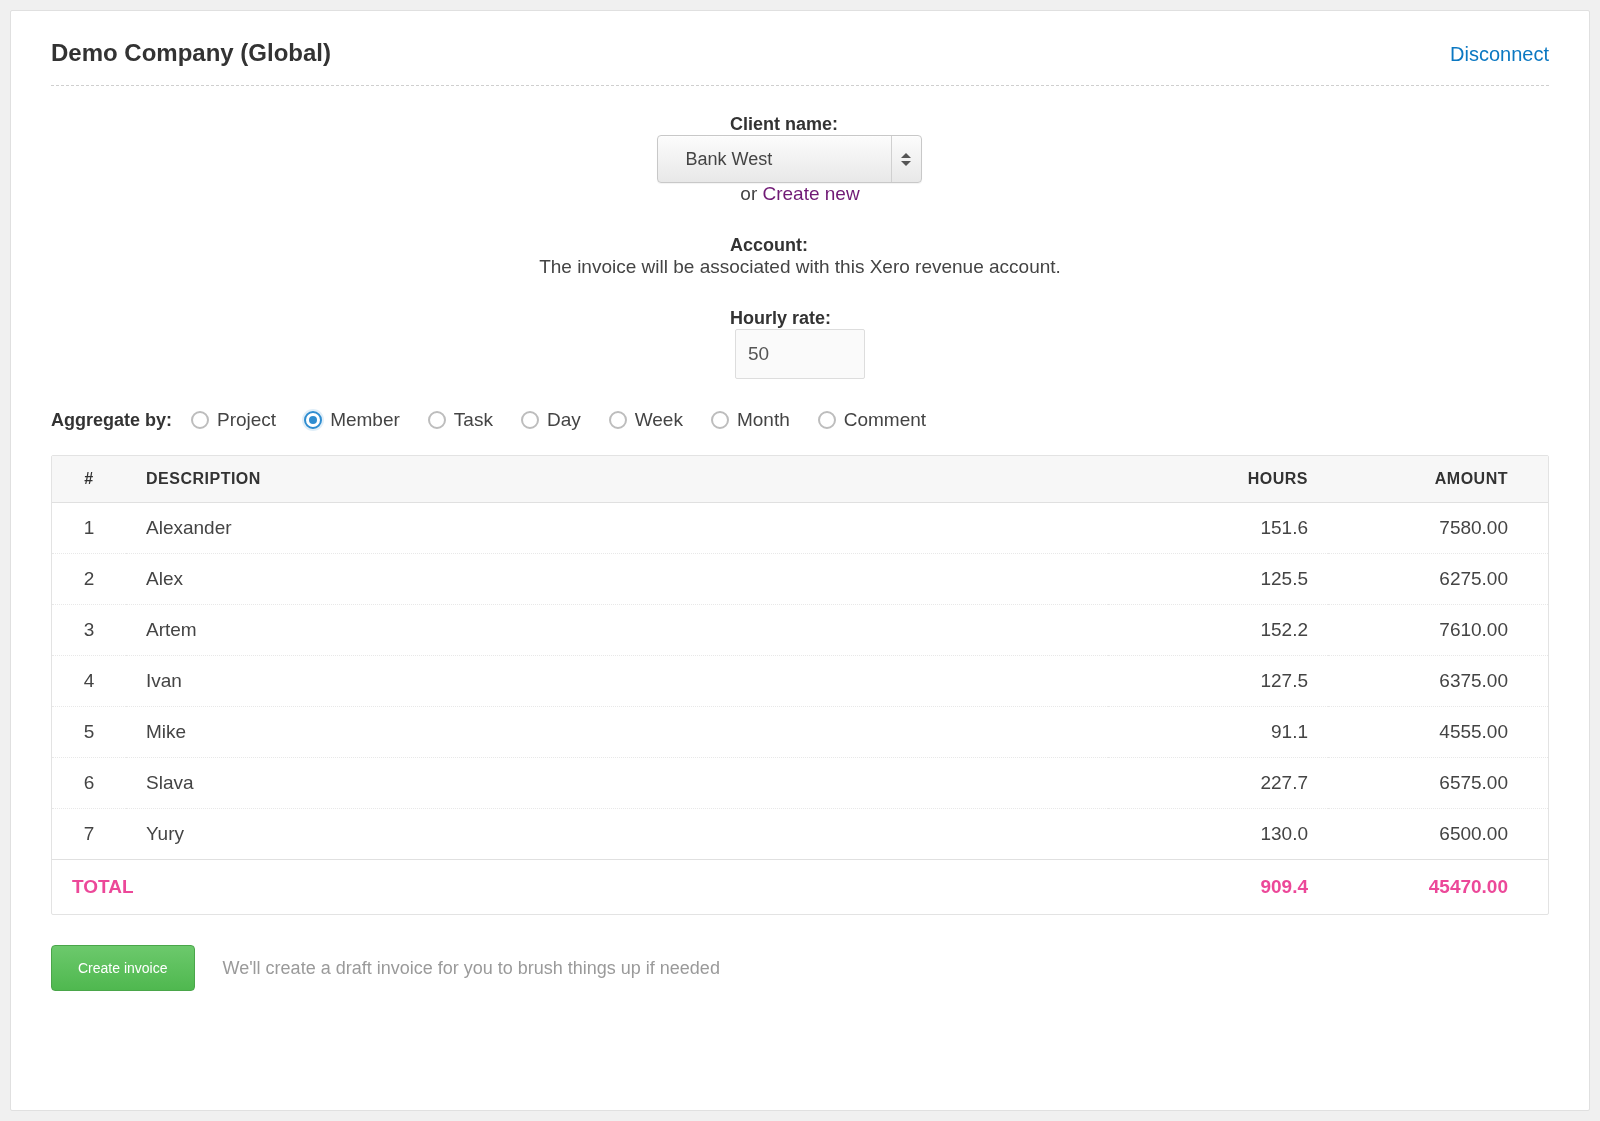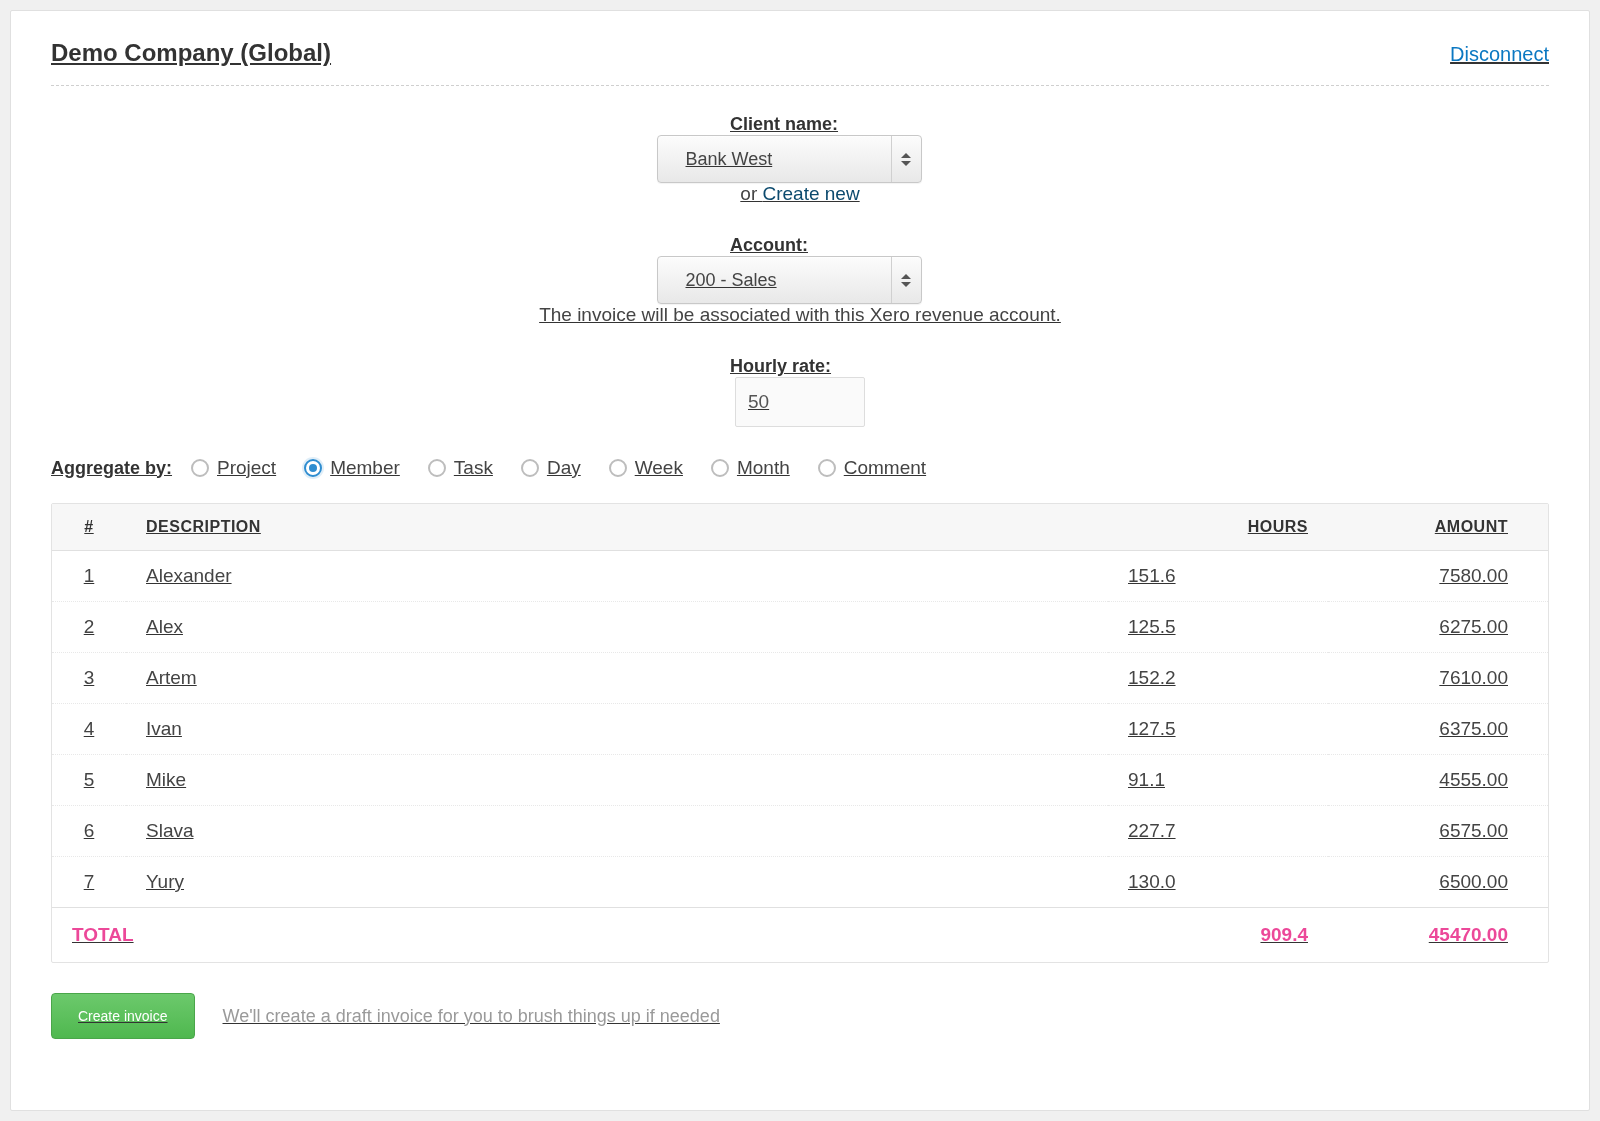--- a/index.html
+++ b/index.html
@@ -15,21 +15,20 @@
     min-height: 1121px;
     padding: 10px;
     background: #f0f0f0;
   }
   .panel {
     background: #fff;
     border: 1px solid #e0e0e0;
     border-radius: 2px;
     padding: 28px 40px 30px 40px;
     min-height: 1101px;
-    text-decoration: underline;
   }
   .header-row {
     display: flex;
     justify-content: space-between;
     align-items: baseline;
     padding-bottom: 18px;
     border-bottom: 1px dashed #cfcfcf;
     margin-bottom: 28px;
   }
   .company-title {
@@ -94,21 +93,21 @@
     border-right: 5px solid transparent;
     border-bottom: 5px solid #555;
   }
   .tri-down {
     width: 0; height: 0;
     border-left: 5px solid transparent;
     border-right: 5px solid transparent;
     border-top: 5px solid #555;
   }
   .inline-text { font-size: 19px; color: #444; }
-  .link { color: #0c4a6e; cursor: pointer; }
+  .link { color: #701a75; cursor: pointer; }
   .text-input {
     width: 130px;
     height: 50px;
     border: 1px solid #ddd;
     background: #fafafa;
     border-radius: 2px;
     font-size: 19px;
     color: #555;
     padding-left: 12px;
   }
@@ -165,21 +164,21 @@
   thead th.col-hours { width: 220px; text-align: right; }
   thead th.col-amount { width: 220px; text-align: right; padding-right: 40px; }
   tbody td {
     padding: 14px 20px;
     font-size: 19px;
     color: #444;
     border-bottom: 1px dotted #e8e8e8;
   }
   tbody tr:last-child td { border-bottom: 1px solid #e0e0e0; }
   tbody td.col-num { text-align: center; width: 74px; }
-  tbody td.col-hours { width: 220px; }
+  tbody td.col-hours { text-align: right; width: 220px; }
   tbody td.col-amount { text-align: right; width: 220px; padding-right: 40px; }
   tfoot td {
     padding: 16px 20px;
     font-size: 19px;
     font-weight: 700;
     color: #ec4899;
   }
   tfoot td.col-hours { text-align: right; }
   tfoot td.col-amount { text-align: right; padding-right: 40px; }
   .footer-row {
@@ -223,29 +222,20 @@
           </span>
         </div>
       </div>
       <span class="inline-text">
         <span>or </span><span class="link">Create new</span>
       </span>
     </div>
 
     <div class="form-row">
       <div class="form-label">Account:</div>
-      <div class="select-wrap">
-        <div class="select-field">
-          <span>200 - Sales</span>
-          <span class="select-caret">
-            <span class="tri-up"></span>
-              <span class="tri-down"></span>
-          </span>
-        </div>
-      </div>
       <span class="inline-text">The invoice will be associated with this Xero revenue account.</span>
     </div>
 
     <div class="form-row">
       <div class="form-label">Hourly rate:</div>
       <input class="text-input" value="50" style="">
     </div>
 
     <div class="aggregate-row">
       <div class="form-label">Aggregate by:</div>

